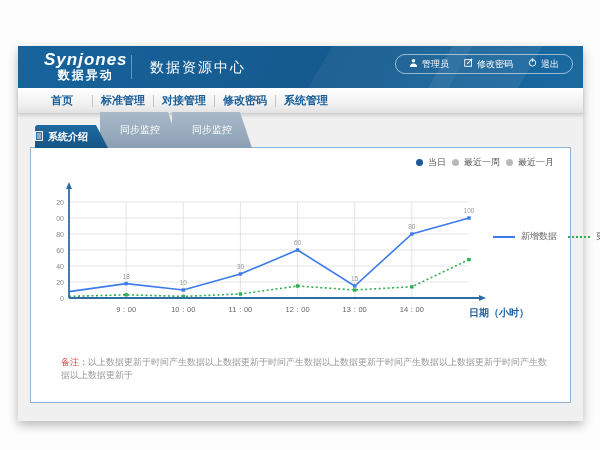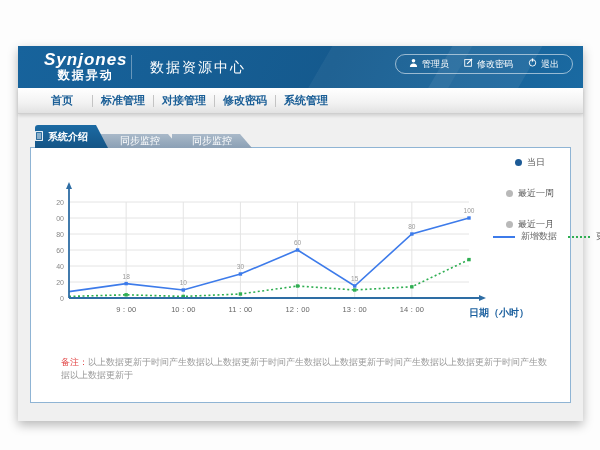--- a/index.html
+++ b/index.html
@@ -36,30 +36,30 @@
   .nav-item { width:60px; text-align:center; font-size:11px; font-weight:bold; color:#1a5e96; cursor:pointer; }
   .nav-item:first-child { margin-left:14px; }
   .nav-sep { width:1px; height:12px; background:#c4c4c4; }
 
   
   .tabs { position:absolute; left:17px; top:79px; height:23px; display:flex; align-items:flex-end; }
   .tab { position:relative; height:23px; display:flex; align-items:center; gap:5px;
     padding:0 20px 0 0; color:#fff; font-size:10px; font-weight:bold; cursor:pointer;
     clip-path:polygon(0 0, calc(100% - 12px) 0, 100% 100%, 0 100%); }
   .tab.active { background:linear-gradient(180deg,#1b6aa3,#155586); z-index:3; border-radius:3px 0 0 0; }
-  .tab.inactive { background:linear-gradient(180deg,#a9b9c9,#8ba0b5); height:14px; z-index:2;
+  .tab.inactive { background:linear-gradient(180deg,#a9b9c9,#8ba0b5); height:36px; z-index:2;
     margin-left:-8px; padding-left:20px; font-weight:normal; }
   .tab.inactive + .tab.inactive { z-index:1; }
   .tab-icon { display:block; }
 
   
   .panel { position:absolute; left:12px; top:101px; width:541px; height:256px;
     background:#fff; border:1px solid #8fb4d4; }
 
-  .radio-legend { position:absolute; right:16px; top:8px; display:flex; gap:18px; align-items:center;flex-direction:column; }
+  .radio-legend { position:absolute; right:16px; top:8px; display:flex; gap:6px; align-items:flex-start; }
   .radio-item { display:flex; align-items:center; gap:5px; font-size:9px; color:#555; cursor:pointer; }
   .radio-dot { width:7px; height:7px; border-radius:50%; background:#b9b9b9; }
   .radio-dot.sel { background:#1c5a96; }
 
   .chart-title { position:absolute; left:18px; top:24px; font-size:11px; font-weight:bold; color:#1a5f9e; letter-spacing:1px; }
 
   .chart-wrap { position:absolute; left:25px; top:31px; width:470px; height:145px; }
   .xaxis-label { position:absolute; left:438px; top:158px; font-size:10px; font-weight:bold; color:#1a5f9e; white-space:nowrap; }
 
   .series-legend { position:absolute; left:462px; top:82px; display:flex; flex-direction:row; gap:11px; }

